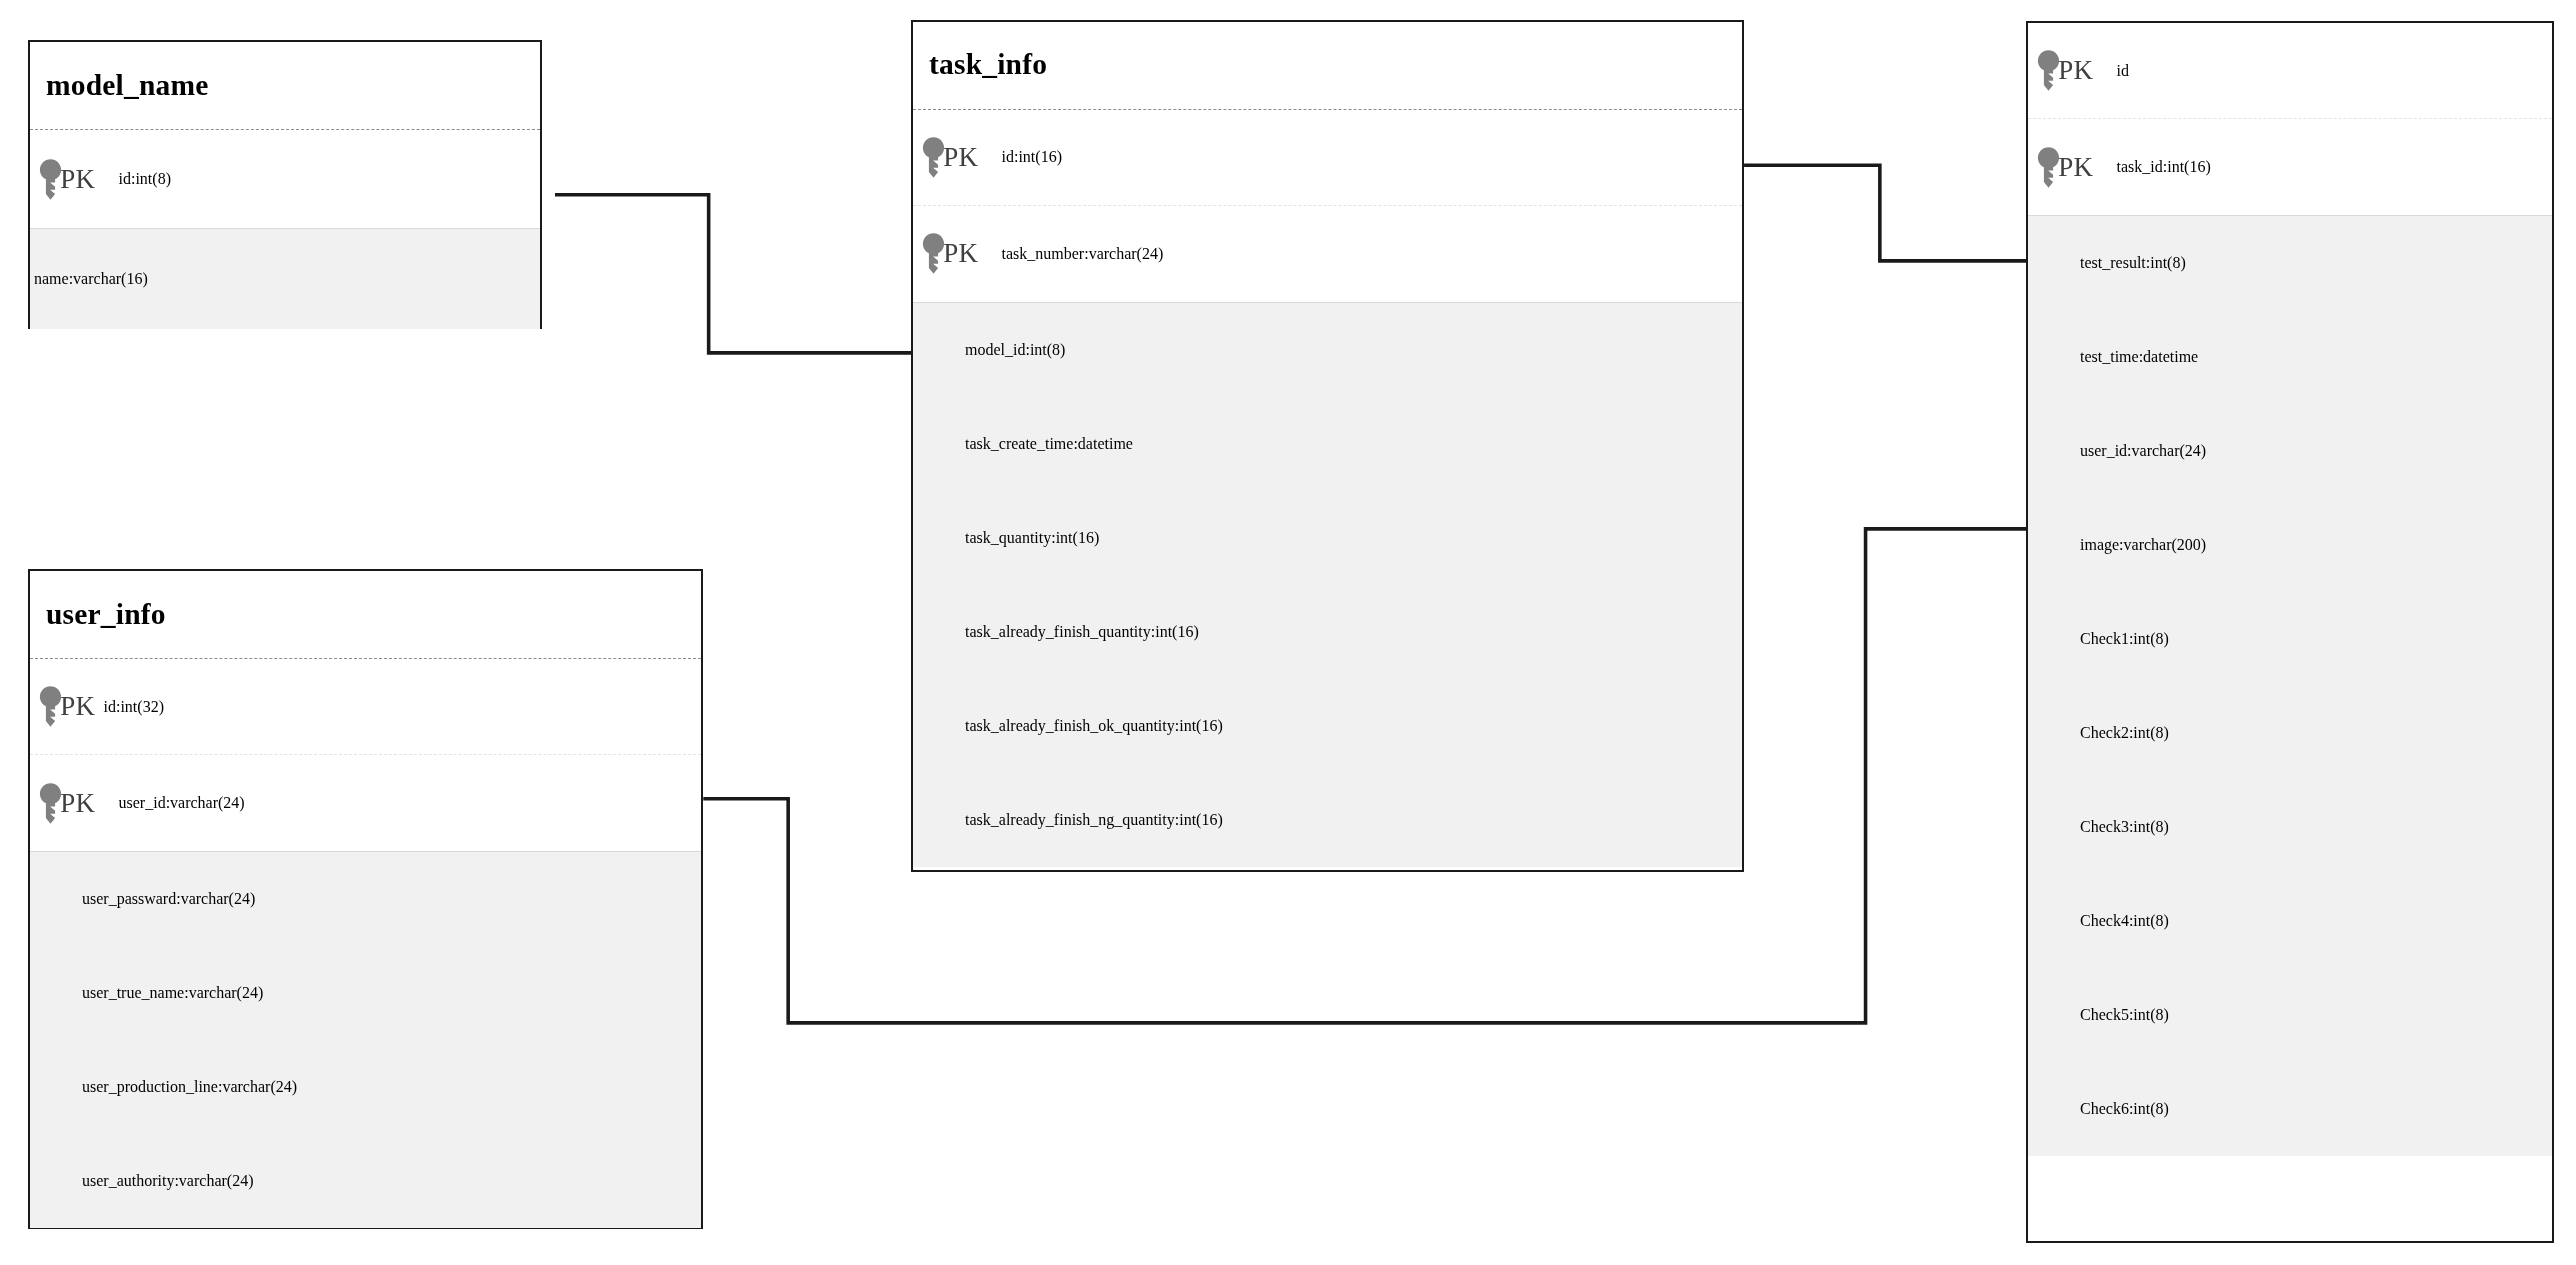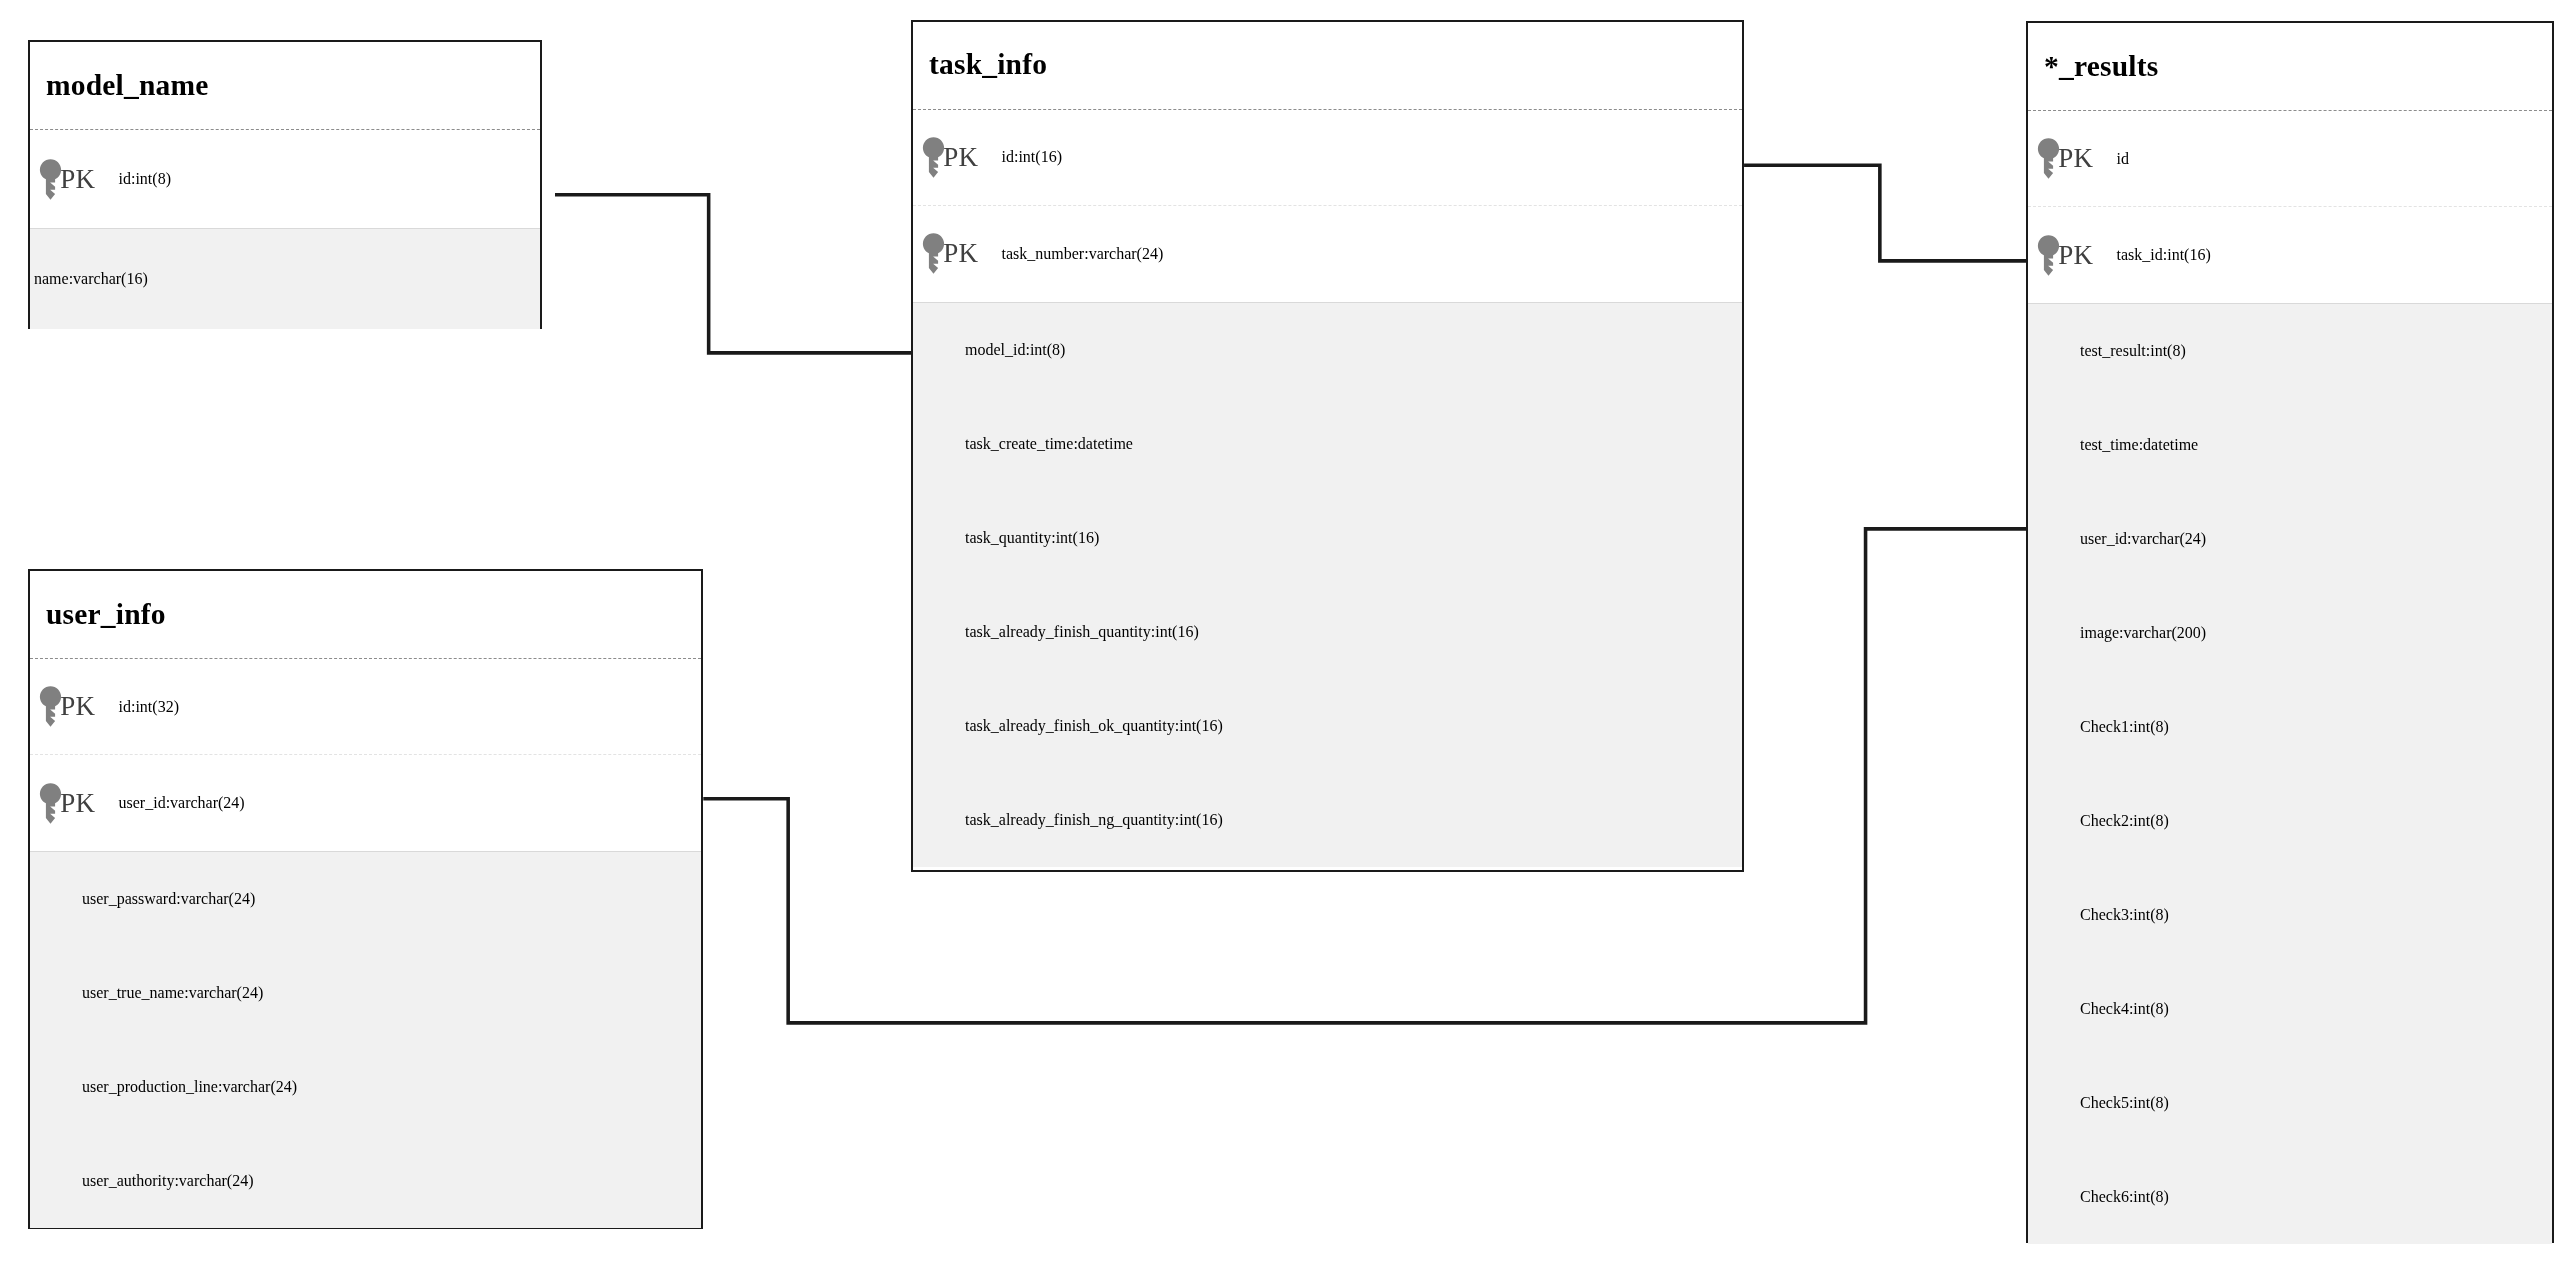--- a/index.html
+++ b/index.html
@@ -76,21 +76,21 @@
           <span class="entity-title">user_info</span>
         </div>
         <div class="pk-section">
           <div class="attr-row indent-key" style="height: 96px; padding-left: 9px; border-bottom: 0.9px dashed rgb(227, 227, 227);">
             <span class="key-wrap">
               <svg class="key-icon" width="23" height="43" viewBox="0 0 26 48">
                 <path fill="#808080" d="M13 1 C19.6 1 25 6.4 25 13 C25 17.8 22.2 21.9 18.2 23.8 L18.2 27.5 L12.6 27.5 L18.2 32.2 L18.2 35.6 L12.6 35.6 L18.2 40.3 L13 47 L7.8 40.3 L7.8 23.8 C3.8 21.9 1 17.8 1 13 C1 6.4 6.4 1 13 1 Z"></path>
               </svg>
               <span class="pk-tag">PK</span>
             </span>
-            <span class="attr-name" style="margin-left: 23px;">id:int(32)</span>
+            <span class="attr-name" style="margin-left: 8px;">id:int(32)</span>
           </div>
           <div class="attr-row indent-key" style="height: 96px; padding-left: 9px;">
             <span class="key-wrap">
               <svg class="key-icon" width="23" height="43" viewBox="0 0 26 48">
                 <path fill="#808080" d="M13 1 C19.6 1 25 6.4 25 13 C25 17.8 22.2 21.9 18.2 23.8 L18.2 27.5 L12.6 27.5 L18.2 32.2 L18.2 35.6 L12.6 35.6 L18.2 40.3 L13 47 L7.8 40.3 L7.8 23.8 C3.8 21.9 1 17.8 1 13 C1 6.4 6.4 1 13 1 Z"></path>
               </svg>
               <span class="pk-tag">PK</span>
             </span>
             <span class="attr-name" style="margin-left: 23px;">user_id:varchar(24)</span>
           </div>
@@ -149,23 +149,20 @@
           </div>
           <div class="attr-row indent-plain" style="height: 94px;">
             <span class="attr-name">task_already_finish_ok_quantity:int(16)</span>
           </div>
           <div class="attr-row indent-plain" style="height: 94px;">
             <span class="attr-name">task_already_finish_ng_quantity:int(16)</span>
           </div>
         </div>
       </div>
       <div class="entity" style="left: 2026px; top: 21.4px; width: 528px; height: 1222px;">
-        <div class="entity-header" style="height: 88px; padding-left: 16px;">
-          <span class="entity-title">*_results</span>
-        </div>
         <div class="pk-section">
           <div class="attr-row indent-key" style="height: 96px; padding-left: 9px; border-bottom: 0.9px dashed rgb(227, 227, 227);">
             <span class="key-wrap">
               <svg class="key-icon" width="23" height="43" viewBox="0 0 26 48">
                 <path fill="#808080" d="M13 1 C19.6 1 25 6.4 25 13 C25 17.8 22.2 21.9 18.2 23.8 L18.2 27.5 L12.6 27.5 L18.2 32.2 L18.2 35.6 L12.6 35.6 L18.2 40.3 L13 47 L7.8 40.3 L7.8 23.8 C3.8 21.9 1 17.8 1 13 C1 6.4 6.4 1 13 1 Z"></path>
               </svg>
               <span class="pk-tag">PK</span>
             </span>
             <span class="attr-name" style="margin-left: 23px; text-align: right;">id</span>
           </div>

